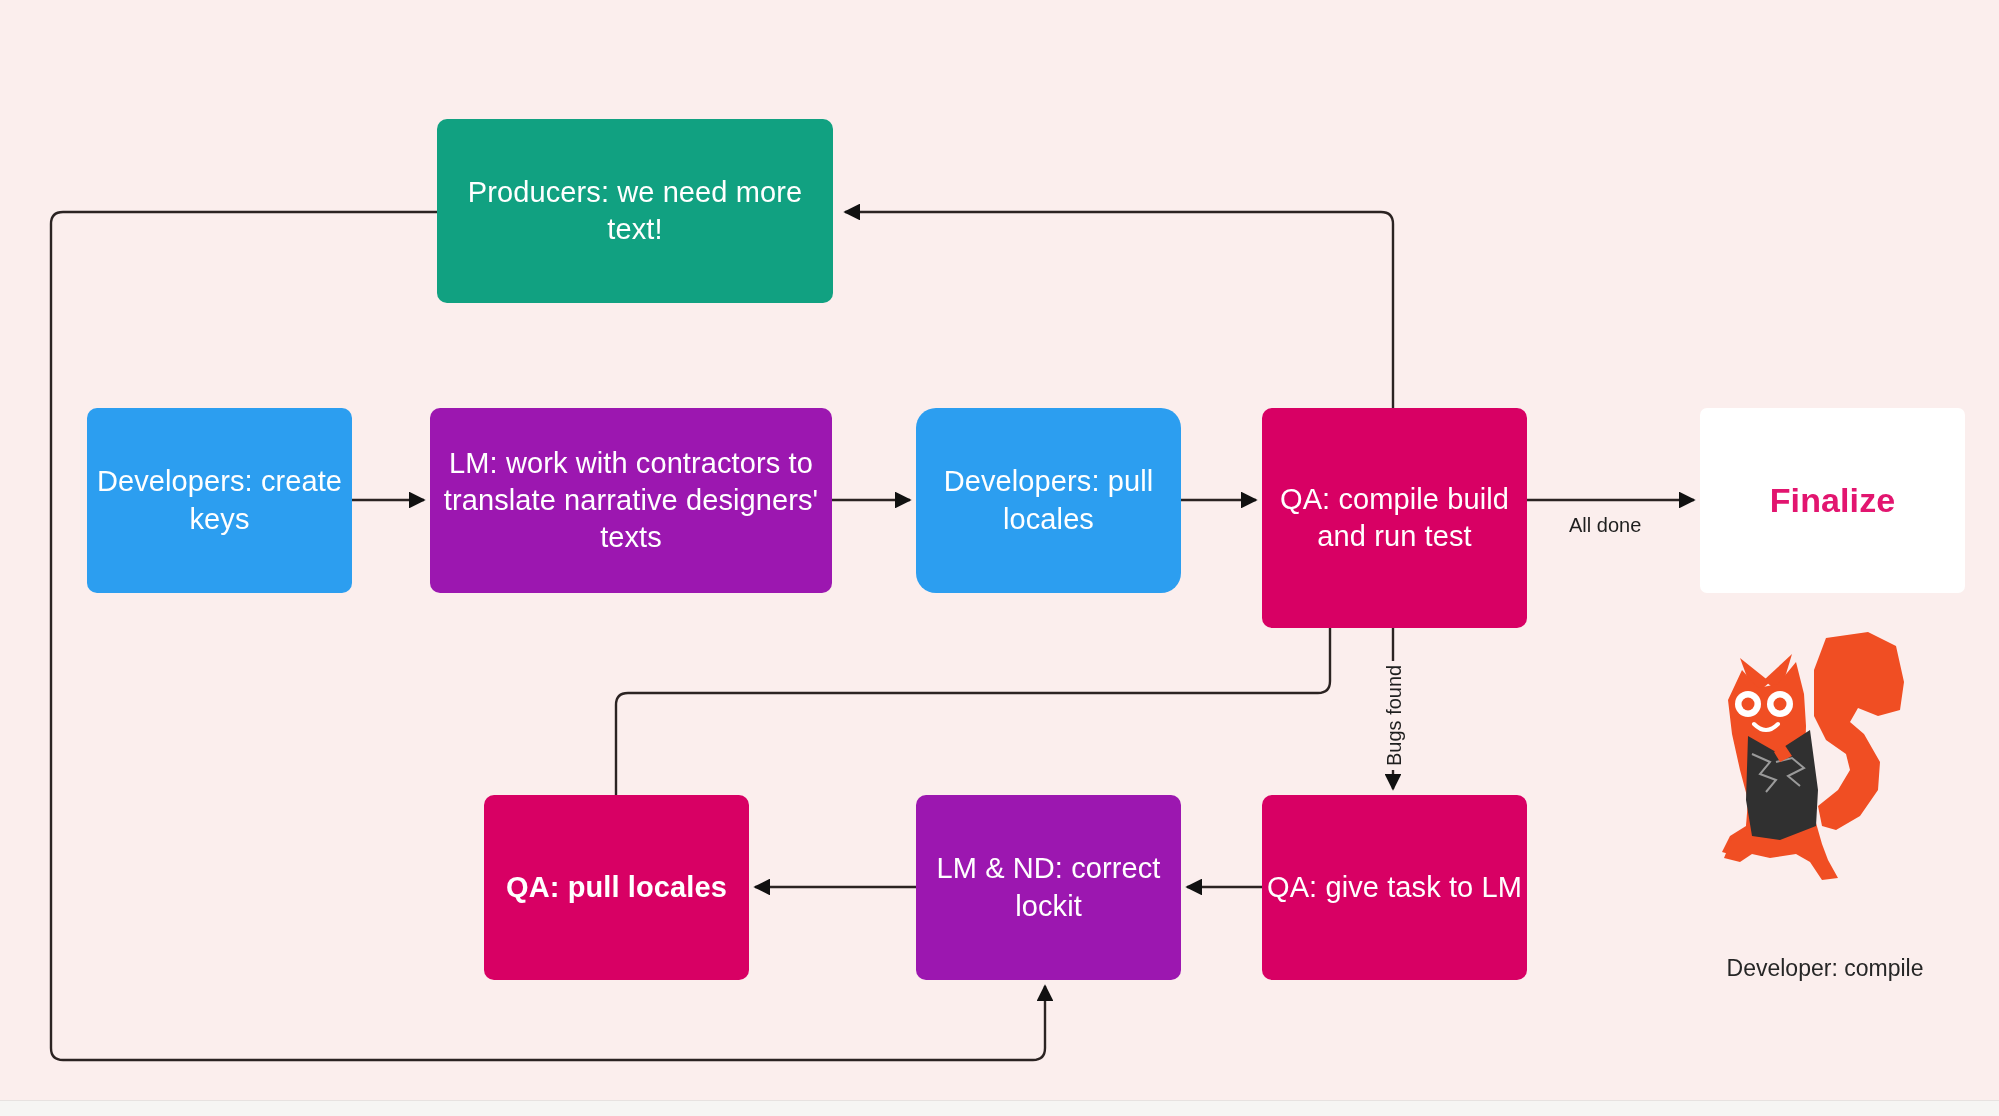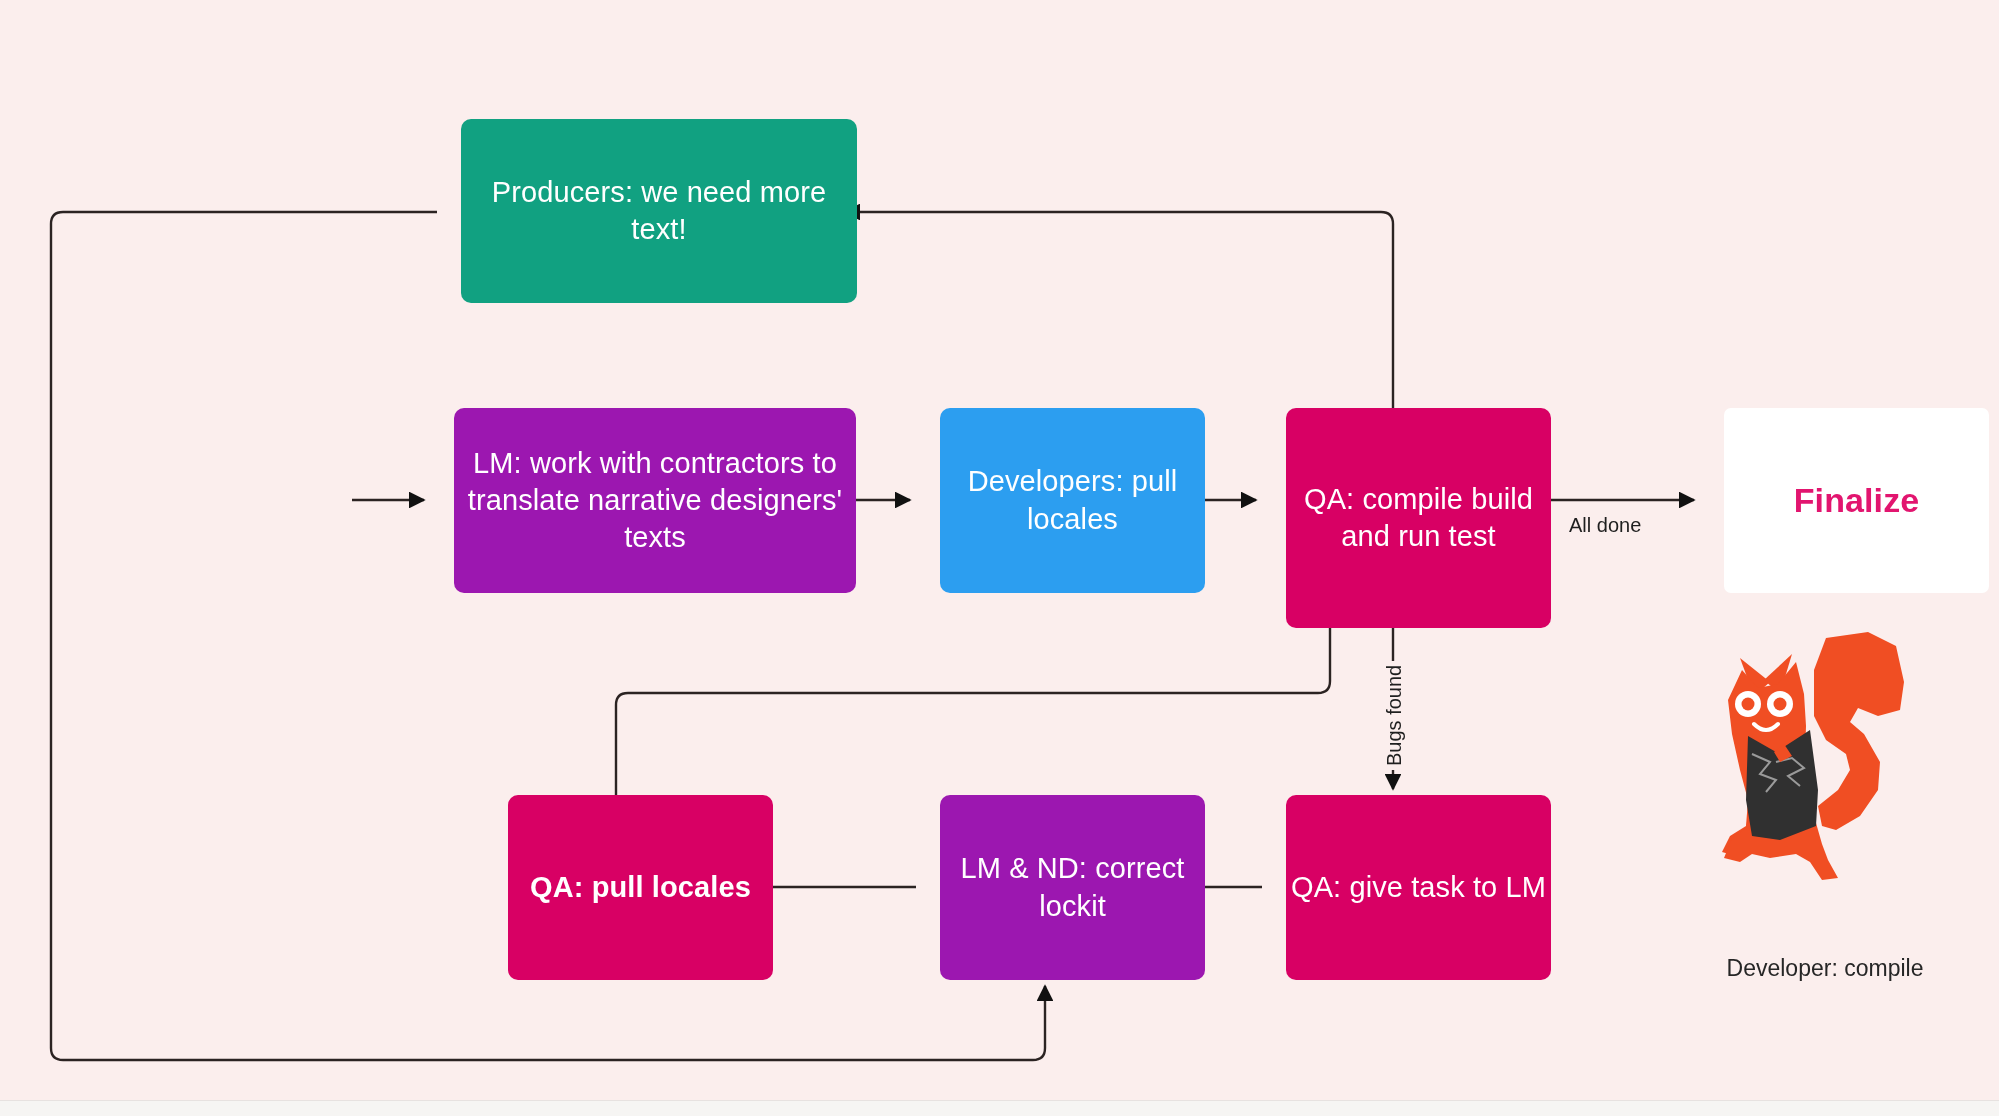--- a/index.html
+++ b/index.html
@@ -38,21 +38,20 @@
     display: flex;
     align-items: center;
     justify-content: center;
     text-align: center;
     color: #ffffff;
     font-size: 29px;
     line-height: 1.28;
     padding: 6px 0;
     box-sizing: border-box;
     letter-spacing: 0.1px;
-    margin-left: 24px;
   }
   .node-finalize {
     background: #ffffff;
     color: #e2156f;
     font-weight: bold;
     font-size: 34px;
   }
   .edge-label {
     position: absolute;
     font-size: 20px;
@@ -120,26 +119,29 @@
       <path d="M 616 795 L 616 705 Q 616 693 628 693 L 1318 693 Q 1330 693 1330 681 L 1330 599"></path>
 
       <path d="M 437 212 L 63 212 Q 51 212 51 224 L 51 1048 Q 51 1060 63 1060 L 1033 1060 Q 1045 1060 1045 1048 L 1045 986"></path>
     </g>
   </svg>
 
   <div class="node" id="n-producers" style="left:437px; top:119px; width:396px; height:184px; background:#11a181;">
     <span>Producers: we need more text!</span>
   </div>
 
+  <div class="node" id="n-dev-keys" style="left:87px; top:408px; width:265px; height:185px; background:#2c9ef0;">
+    <span>Developers: create keys</span>
+  </div>
 
   <div class="node" id="n-lm-translate" style="left:430px; top:408px; width:402px; height:185px; background:#9c17b0;">
     <span>LM: work with contractors to translate narrative designers' texts</span>
   </div>
 
-  <div class="node" id="n-dev-pull" style="left:916px; top:408px; width:265px; height:185px; background:#2c9ef0;">
+  <div class="node" id="n-dev-pull" style="left:916px; top:408px; width:265px; height:185px; background:#2c9ef0;border-radius:20px;">
     <span>Developers: pull locales</span>
   </div>
 
   <div class="node" id="n-qa-compile" style="left:1262px; top:408px; width:265px; height:220px; background:#d80064;">
     <span>QA: compile build and run test</span>
   </div>
 
   <div class="node node-finalize" id="n-finalize" style="left:1700px; top:408px; width:265px; height:185px;border-radius:7px;">
     <span>Finalize</span>
   </div>

